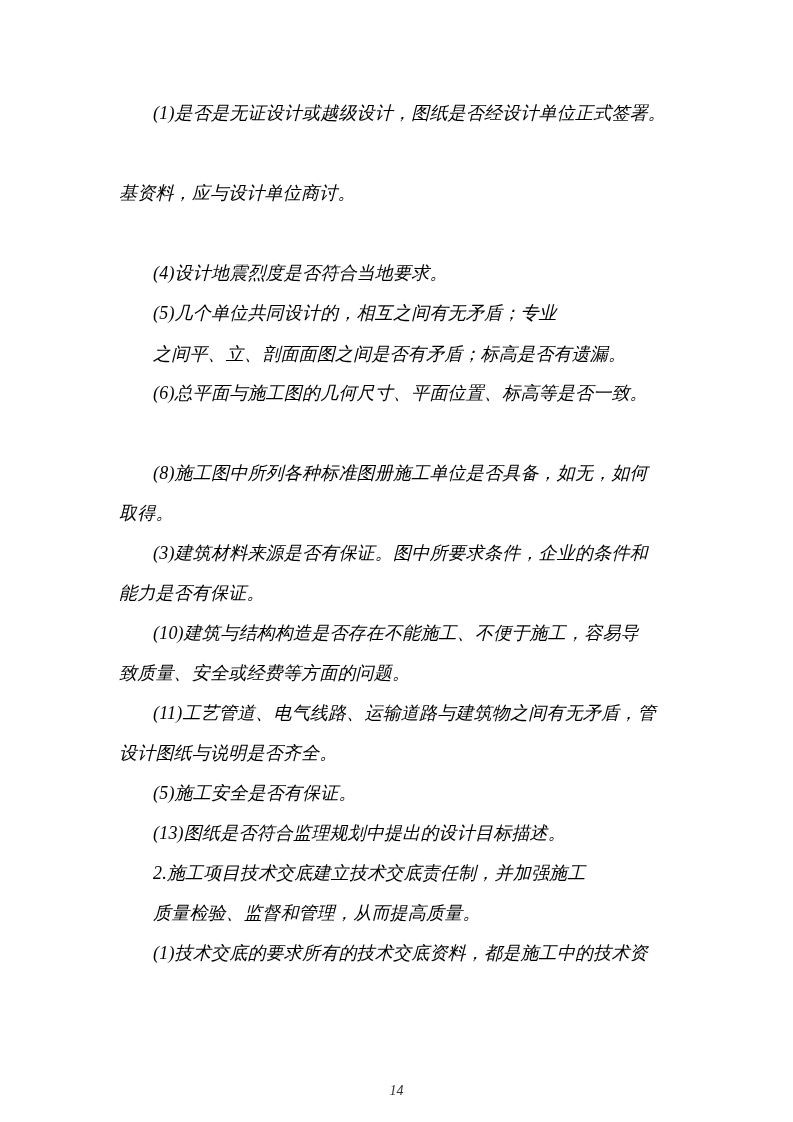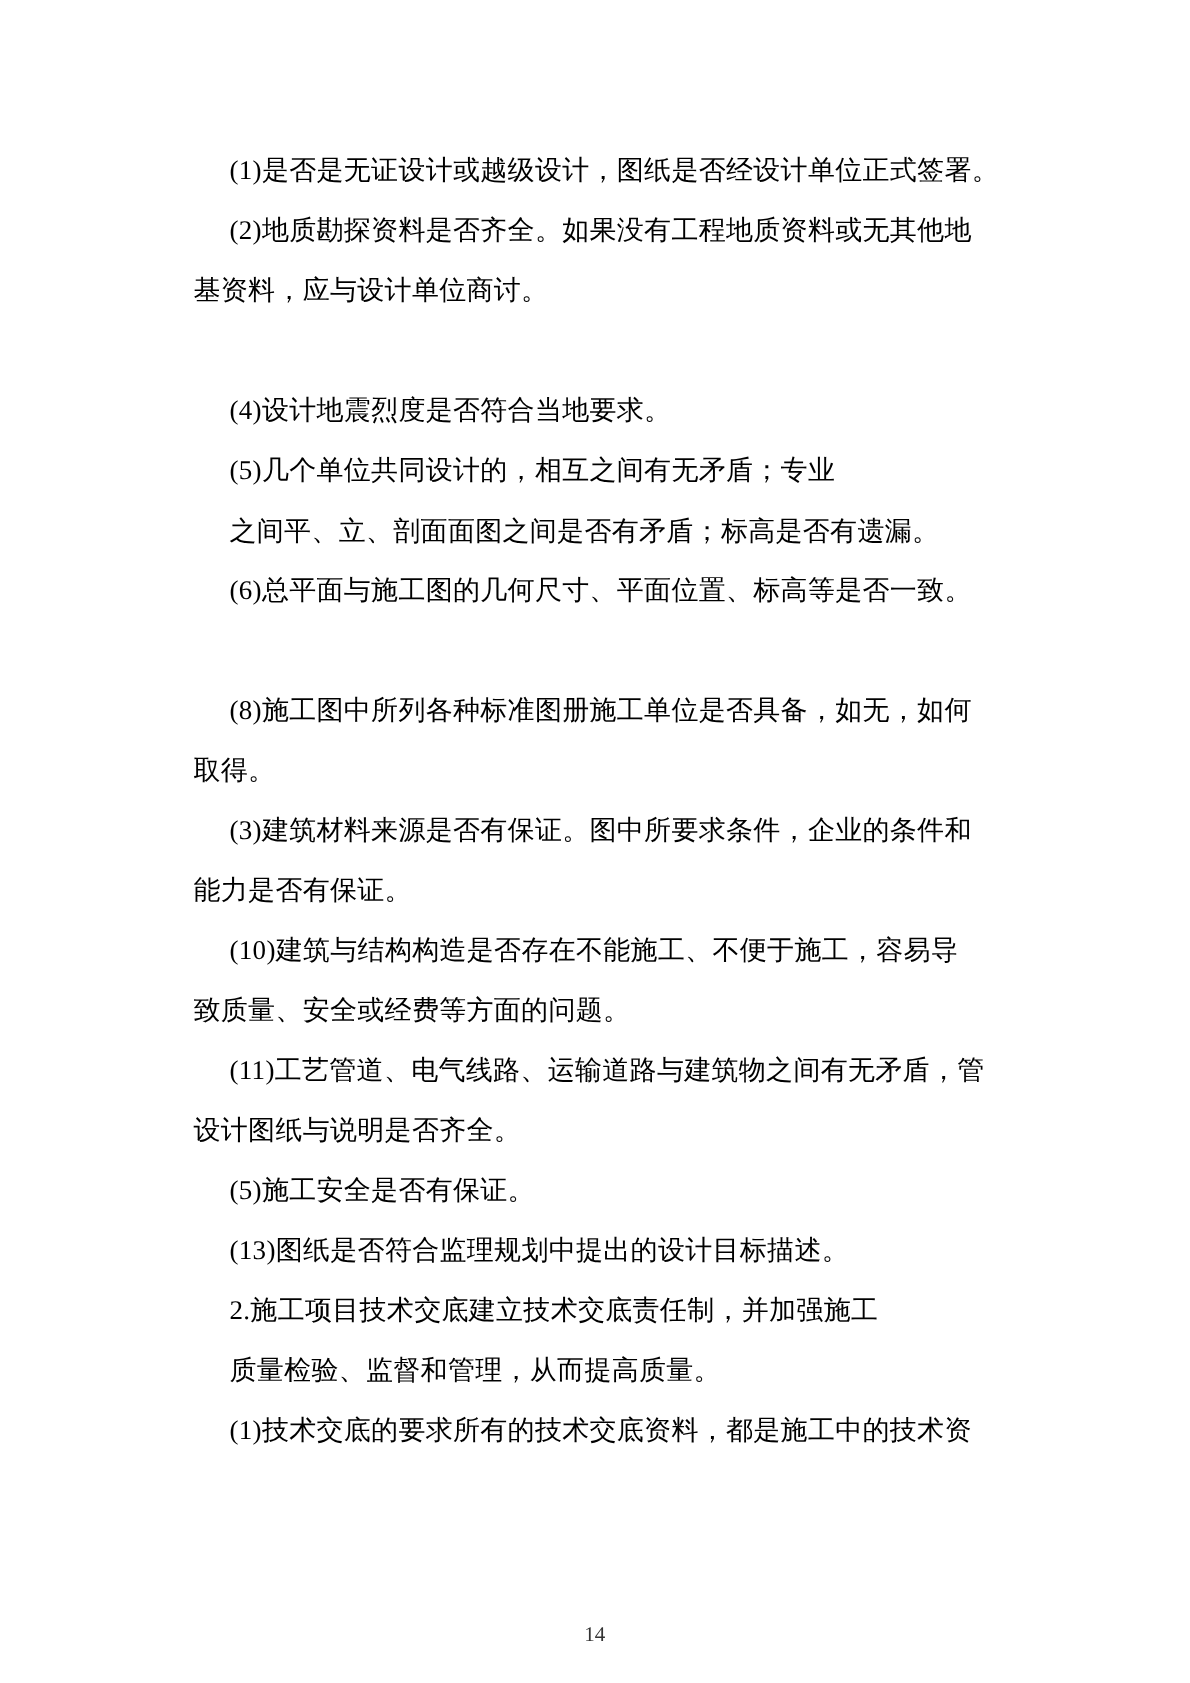--- a/index.html
+++ b/index.html
@@ -15,47 +15,47 @@
       font-family: "Liberation Serif", "DejaVu Serif", serif;
       color: #000000;
     }
     .page {
       position: absolute;
       left: 0;
       top: 0;
       width: 793px;
       height: 896px;
       background: #ffffff;
+      font-style: italic;
     }
     .line {
       position: absolute;
       font-size: 18px;
       line-height: 24px;
       white-space: nowrap;
       letter-spacing: 0.2px;
     }
     .indent { left: 153px; }
-    .flush { left: 119px; margin-left: 10px; }
+    .flush { left: 119px; }
     .page-number {
       position: absolute;
       left: 0;
       width: 793px;
       top: 1084px;
       text-align: center;
       font-size: 14px;
       line-height: 14px;
       color: #333333;
     }
   </style>
 </head>
 <body>
 
 <div class="page">
   <div class="line indent" style="top:101px">(1)是否是无证设计或越级设计，图纸是否经设计单位正式签署。</div>
-  <div class="line indent" style="top:141px">(2)地质勘探资料是否齐全。如果没有工程地质资料或无其他地</div>
   <div class="line flush" style="top:181px">基资料，应与设计单位商讨。</div>
   <div class="line indent" style="top:261px">(4)设计地震烈度是否符合当地要求。</div>
   <div class="line indent" style="top:301px">(5)几个单位共同设计的，相互之间有无矛盾；专业</div>
   <div class="line indent" style="top:342px">之间平、立、剖面面图之间是否有矛盾；标高是否有遗漏。</div>
   <div class="line indent" style="top:381px">(6)总平面与施工图的几何尺寸、平面位置、标高等是否一致。</div>
   <div class="line indent" style="top:461px">(8)施工图中所列各种标准图册施工单位是否具备，如无，如何</div>
   <div class="line flush" style="top:501px">取得。</div>
   <div class="line indent" style="top:541px">(3)建筑材料来源是否有保证。图中所要求条件，企业的条件和</div>
   <div class="line flush" style="top:581px">能力是否有保证。</div>
   <div class="line indent" style="top:621px">(10)建筑与结构构造是否存在不能施工、不便于施工，容易导</div>

